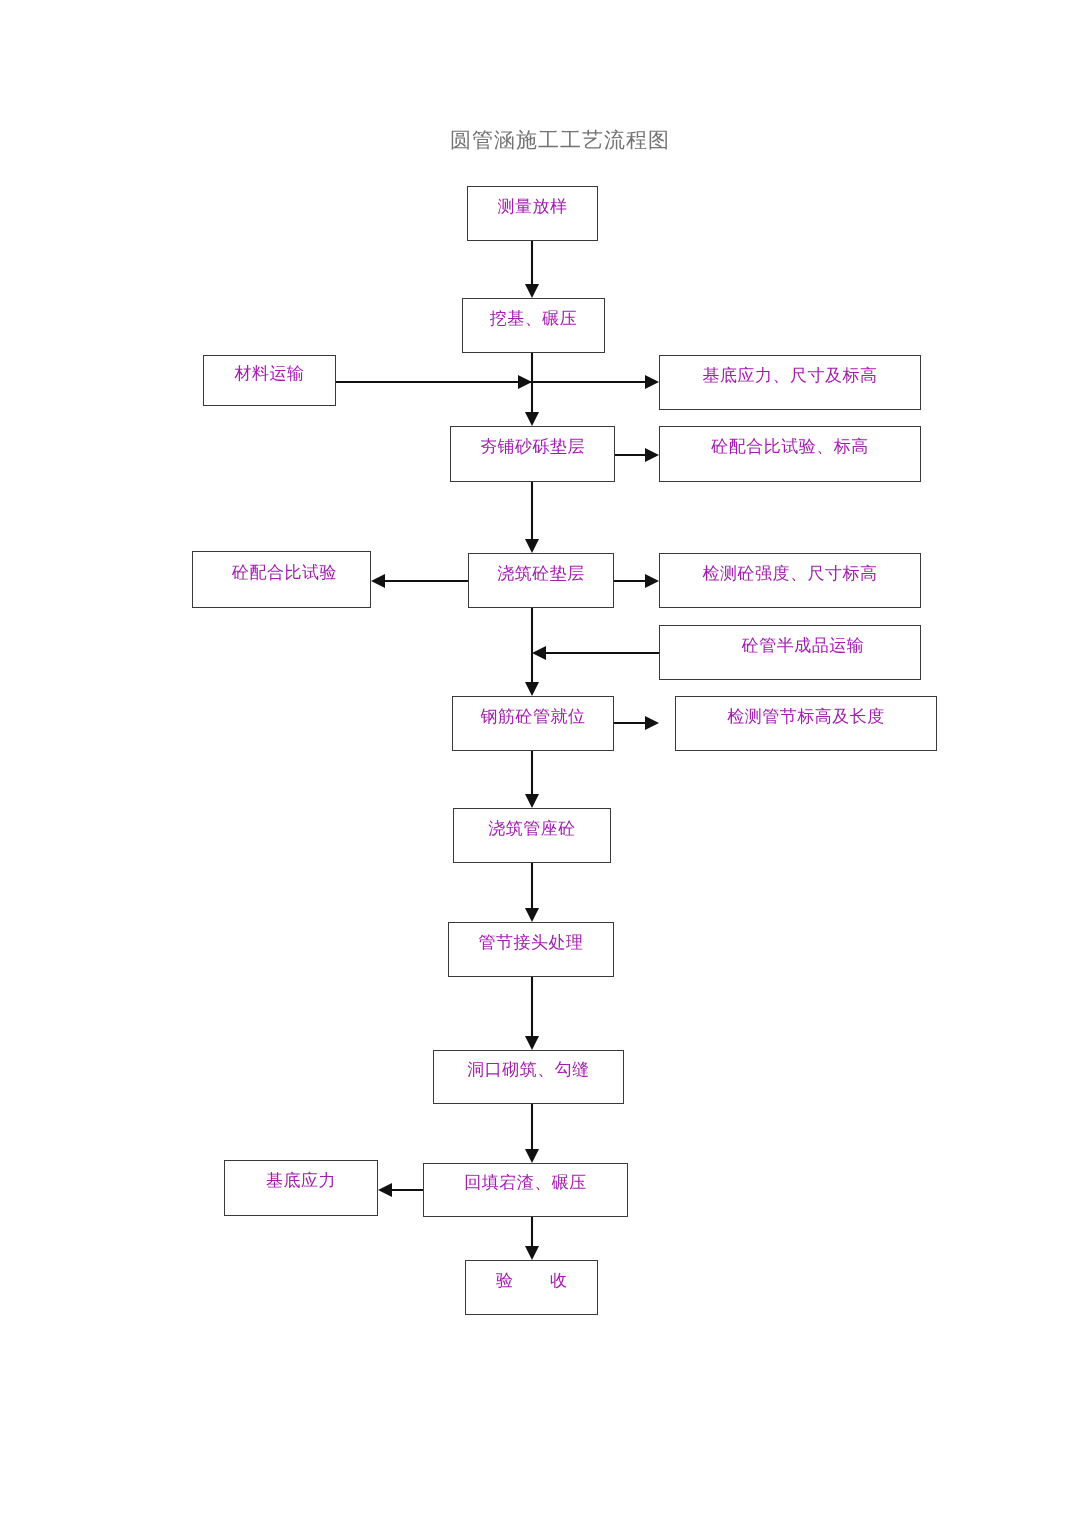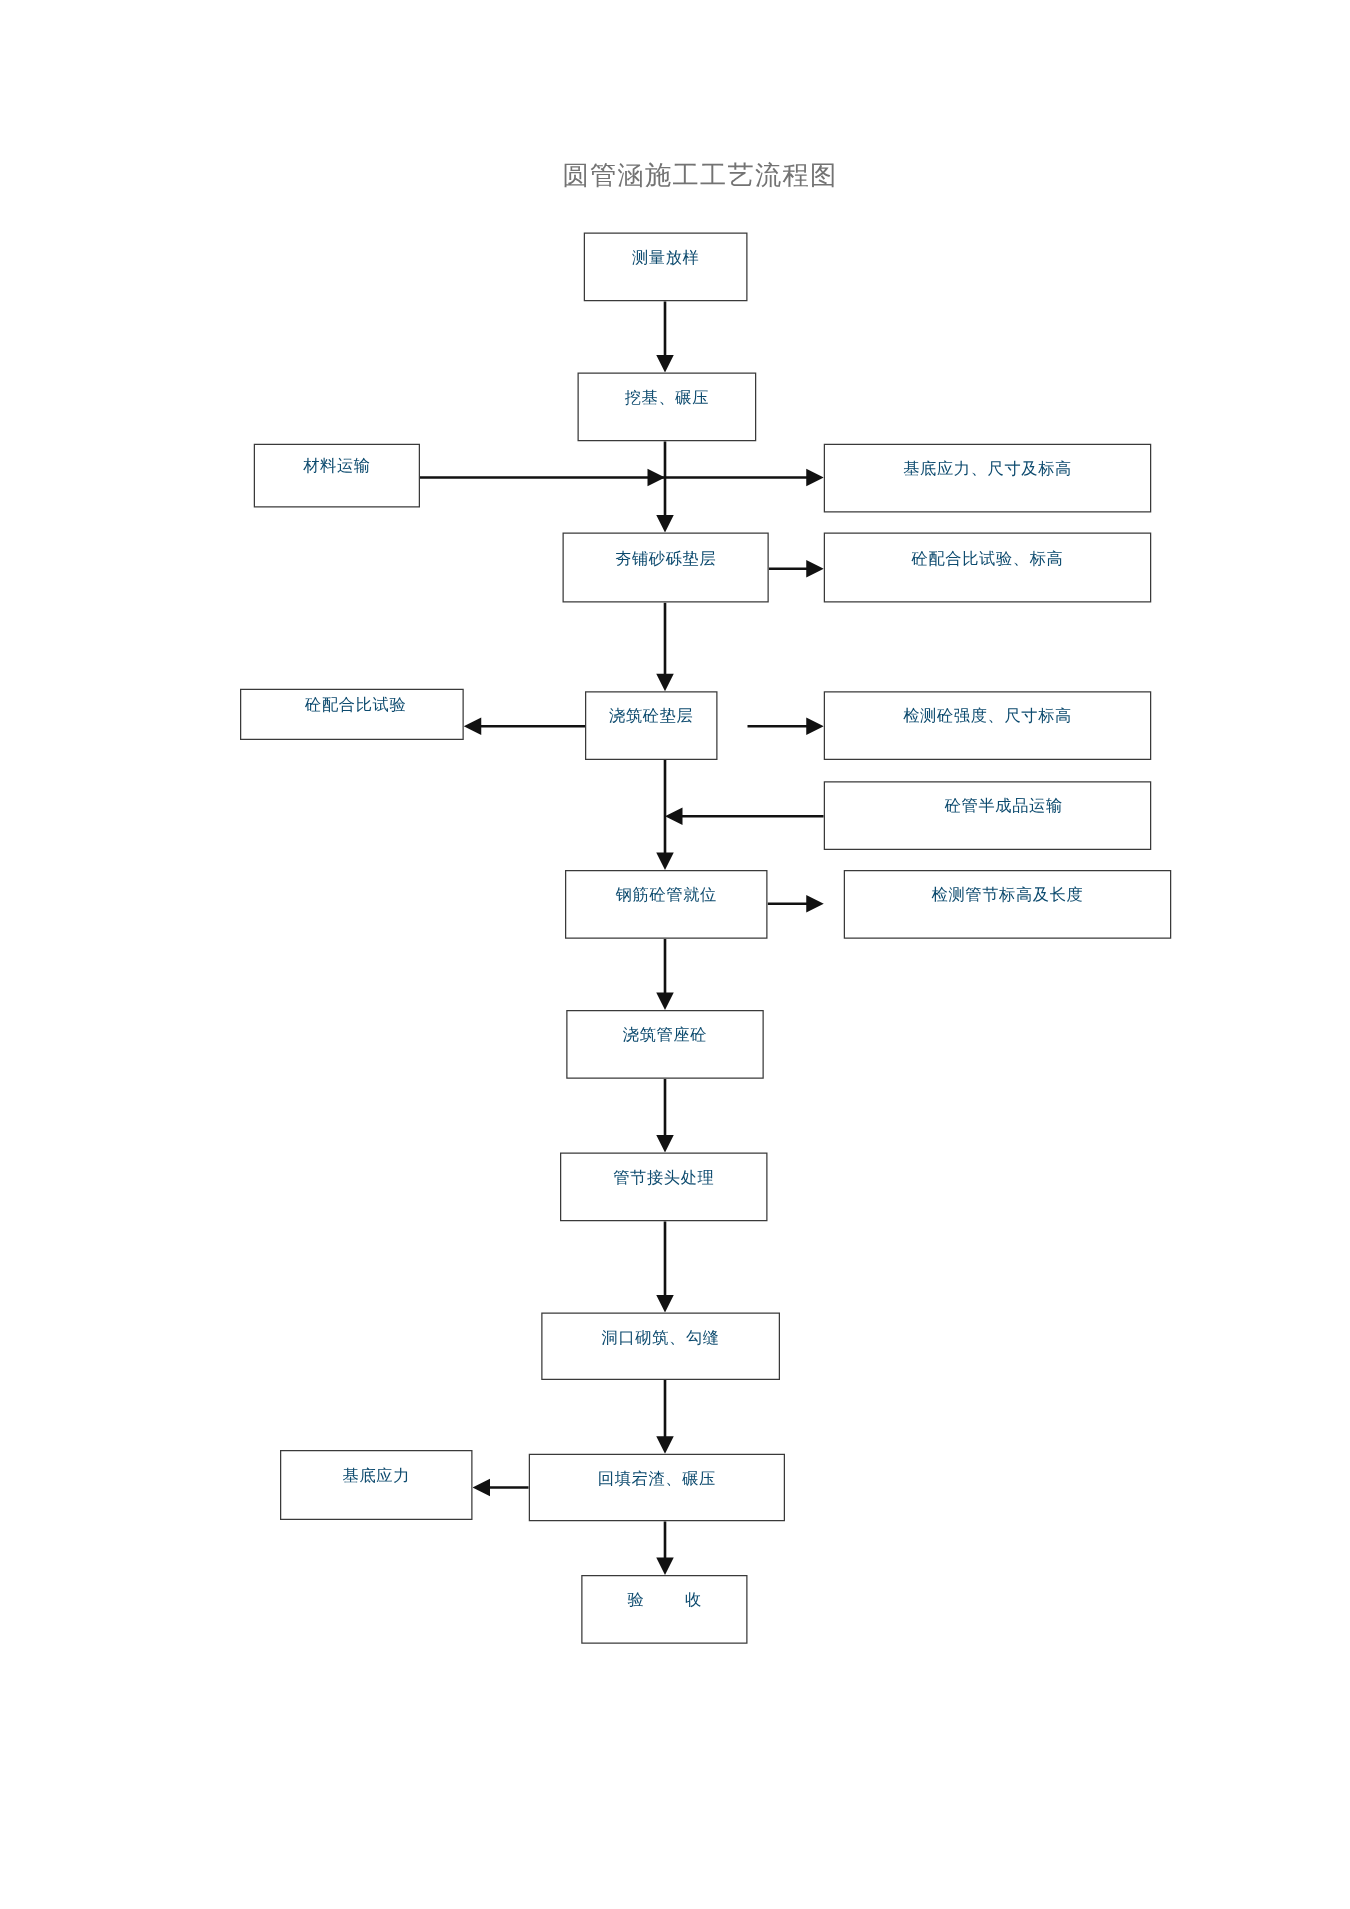--- a/index.html
+++ b/index.html
@@ -36,23 +36,23 @@
     transform: translateX(20px);
   }
   .node {
     position: absolute;
     box-sizing: border-box;
     border: 1.6px solid #3a3a3a;
     background: #ffffff;
     display: flex;
     align-items: center;
     justify-content: center;
-    font-size: 13px;
+    font-size: 17px;
     line-height: 1.25;
-    color: #0c4a6e;
+    color: #a21caf;
     text-align: center;
     letter-spacing: 0.5px;
     padding: 0 6px;
   }
   
   .node .lbl {
     display: block;
     transform: translateY(-7px);
     white-space: nowrap;
   }
@@ -187,25 +187,25 @@
   </div>
 
   <div class="node" style="left:450px; top:426px; width:165px; height:56px;">
     <span class="lbl">夯铺砂砾垫层</span>
   </div>
 
   <div class="node" style="left:659px; top:426px; width:262px; height:56px;">
     <span class="lbl">砼配合比试验、标高</span>
   </div>
 
-  <div class="node" style="left:192px; top:551px; width:179px; height:41px;padding-left:12px;">
+  <div class="node" style="left:192px; top:551px; width:179px; height:57px;padding-left:12px;">
     <span class="lbl">砼配合比试验</span>
   </div>
 
-  <div class="node" style="left:468px; top:553px; width:106px; height:55px;">
+  <div class="node" style="left:468px; top:553px; width:146px; height:55px;">
     <span class="lbl">浇筑砼垫层</span>
   </div>
 
   <div class="node" style="left:659px; top:553px; width:262px; height:55px;">
     <span class="lbl">检测砼强度、尺寸标高</span>
   </div>
 
   <div class="node" style="left:659px; top:625px; width:262px; height:55px;padding-left:32px;">
     <span class="lbl">砼管半成品运输</span>
   </div>

